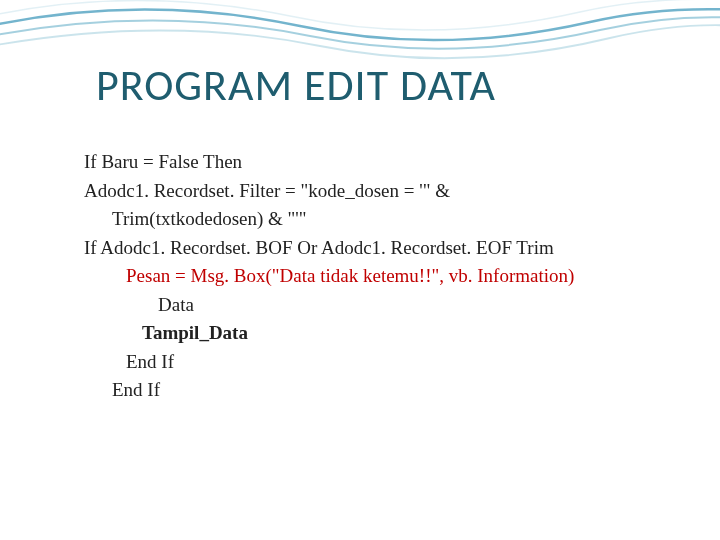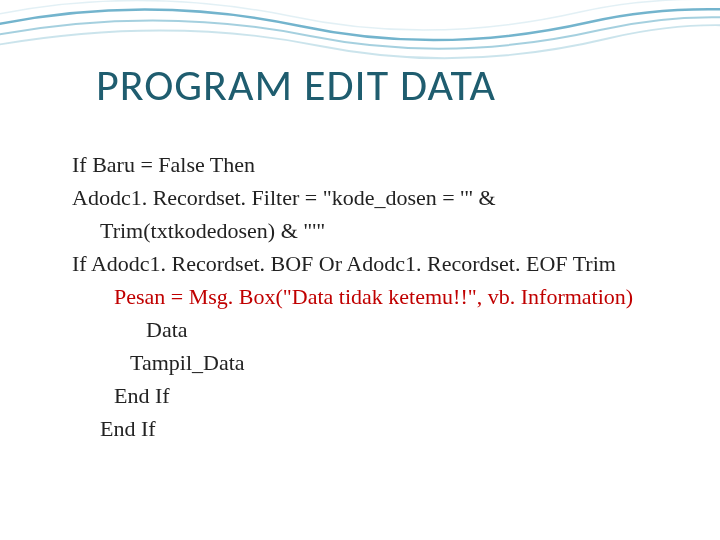--- a/index.html
+++ b/index.html
@@ -35,34 +35,34 @@
     text-align: center;
     font-family: "Segoe UI", "Calibri", Arial, sans-serif;
     font-size: 44px;
     color: #1f5d6f;
     letter-spacing: 1px;
     font-weight: 400;
   }
   .code-block {
     position: absolute;
     top: 148px;
-    left: 72px;
+    left: 84px;
     width: 600px;
     font-family: Georgia, "Times New Roman", serif;
-    font-size: 22px;
+    font-size: 19px;
     line-height: 1.5;
     color: #222;
   }
   .code-block .red {
     color: #c00000;
   }
   .line { display: block; }
   .ind1 { padding-left: 28px; }
   .ind2 { padding-left: 42px; }
-  .ind3 { padding-left: 58px; }
+  .ind3 { padding-left: 58px; font-weight: bold; }
   .ind4 { padding-left: 74px; }
   .ind0c { padding-left: 0px; }
 </style>
 </head>
 <body>
 
 <svg class="wave-bg" viewBox="0 0 720 100" preserveAspectRatio="none">
   <path d="M -20 28 Q 140 -8 300 26 Q 440 56 590 22 Q 660 6 740 10" fill="none" stroke="#5aa7c4" stroke-width="2.5" opacity="0.85"></path>
   <path d="M -20 38 Q 150 4 310 36 Q 450 64 600 30 Q 670 14 740 18" fill="none" stroke="#7fbcd2" stroke-width="2" opacity="0.7"></path>
   <path d="M -20 48 Q 160 14 320 46 Q 460 74 610 38 Q 680 22 740 26" fill="none" stroke="#a8d2e0" stroke-width="1.8" opacity="0.6"></path>

